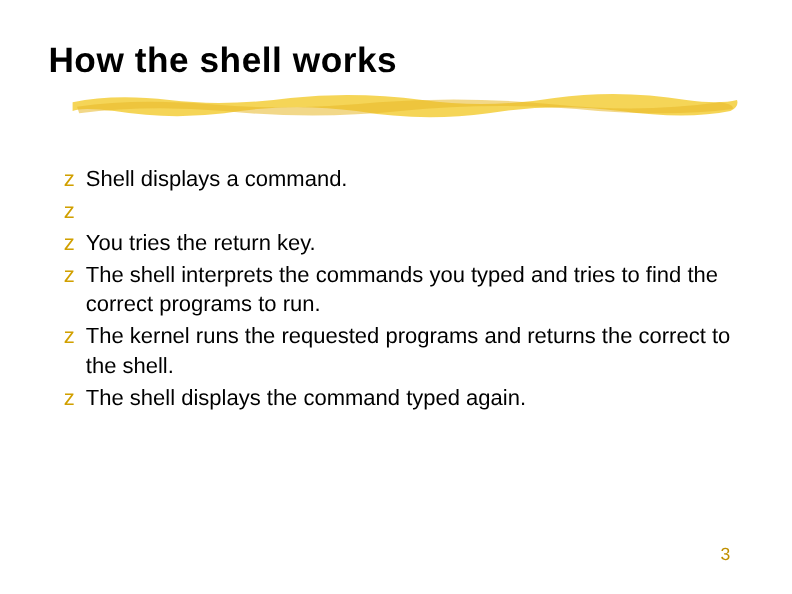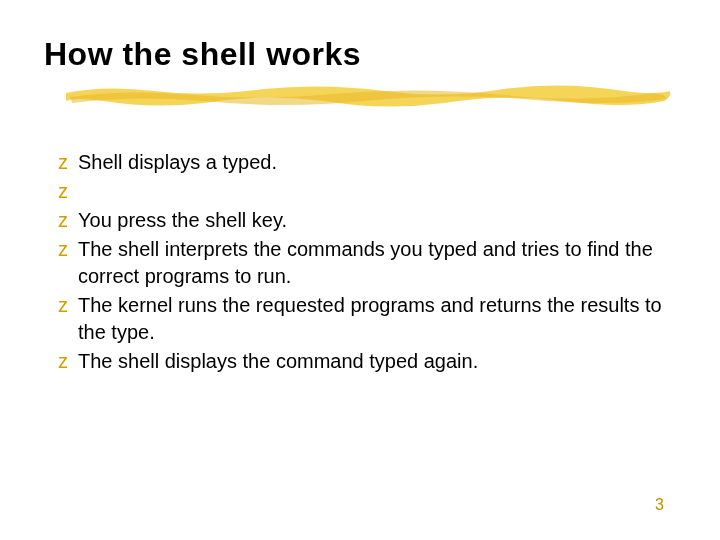--- a/index.html
+++ b/index.html
@@ -74,36 +74,36 @@
   <h1 class="title">How the shell works</h1>
 
   <svg class="underline" viewBox="0 0 610 38" preserveAspectRatio="none">
     <path d="M 2 14 Q 40 6 90 12 Q 140 18 200 10 Q 260 4 320 12 Q 380 20 440 10 Q 500 2 560 12 Q 590 16 606 12 Q 608 18 600 22 Q 560 30 500 22 Q 440 14 380 24 Q 320 32 260 22 Q 200 14 140 24 Q 90 30 40 22 Q 10 18 2 22 Z" fill="#f3ce3a" opacity="0.85"></path>
     <path d="M 6 18 Q 60 10 130 16 Q 200 22 280 14 Q 360 8 440 16 Q 520 24 590 14 Q 604 16 602 20 Q 540 28 460 20 Q 380 14 300 22 Q 220 30 140 22 Q 70 16 8 24 Z" fill="#e8b828" opacity="0.55"></path>
   </svg>
 
   <div class="bullets">
     <div class="bullet-item">
       <span class="bullet-marker">z</span>
-      <span class="bullet-text">Shell displays a typed.</span>
+      <span class="bullet-text">Shell displays a command.</span>
     </div>
     <div class="bullet-item">
       <span class="bullet-marker">z</span>
     </div>
     <div class="bullet-item">
       <span class="bullet-marker">z</span>
-      <span class="bullet-text">You press the shell key.</span>
+      <span class="bullet-text">You tries the return key.</span>
     </div>
     <div class="bullet-item">
       <span class="bullet-marker">z</span>
       <span class="bullet-text">The shell interprets the commands you typed and tries to find the correct programs to run.</span>
     </div>
     <div class="bullet-item">
       <span class="bullet-marker">z</span>
-      <span class="bullet-text">The kernel runs the requested programs and returns the results to the type.</span>
+      <span class="bullet-text">The kernel runs the requested programs and returns the correct to the shell.</span>
     </div>
     <div class="bullet-item">
       <span class="bullet-marker">z</span>
       <span class="bullet-text">The shell displays the command typed again.</span>
     </div>
   </div>
 
   <div class="page-number">3</div>
 </div>
 

